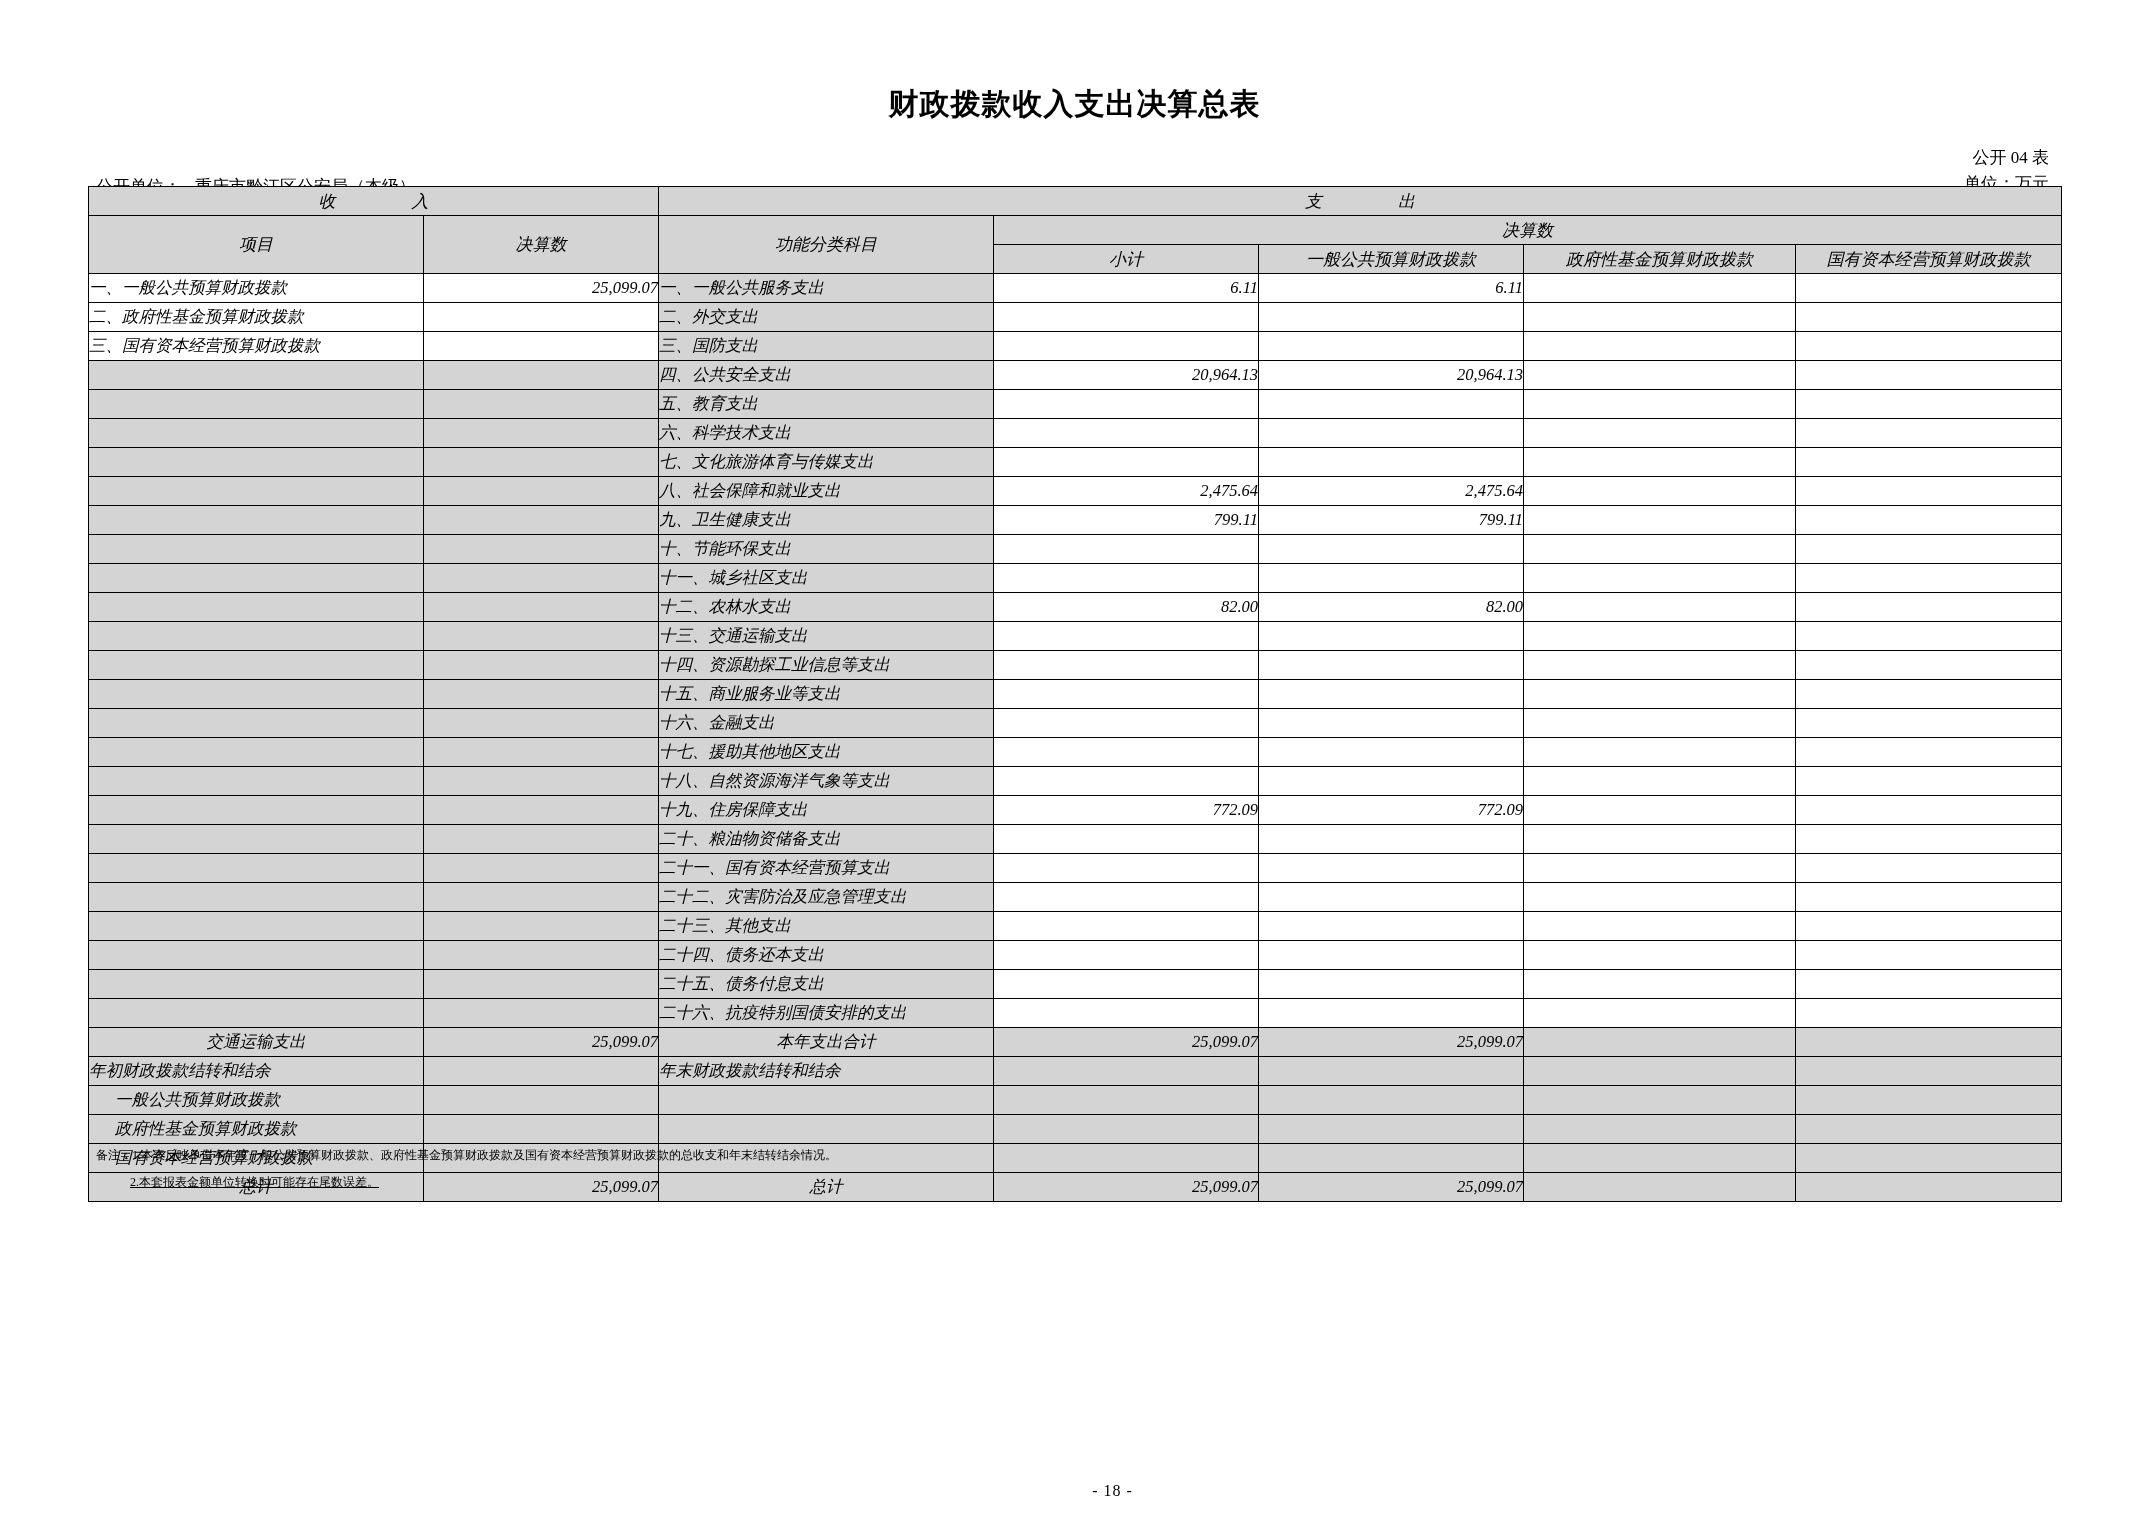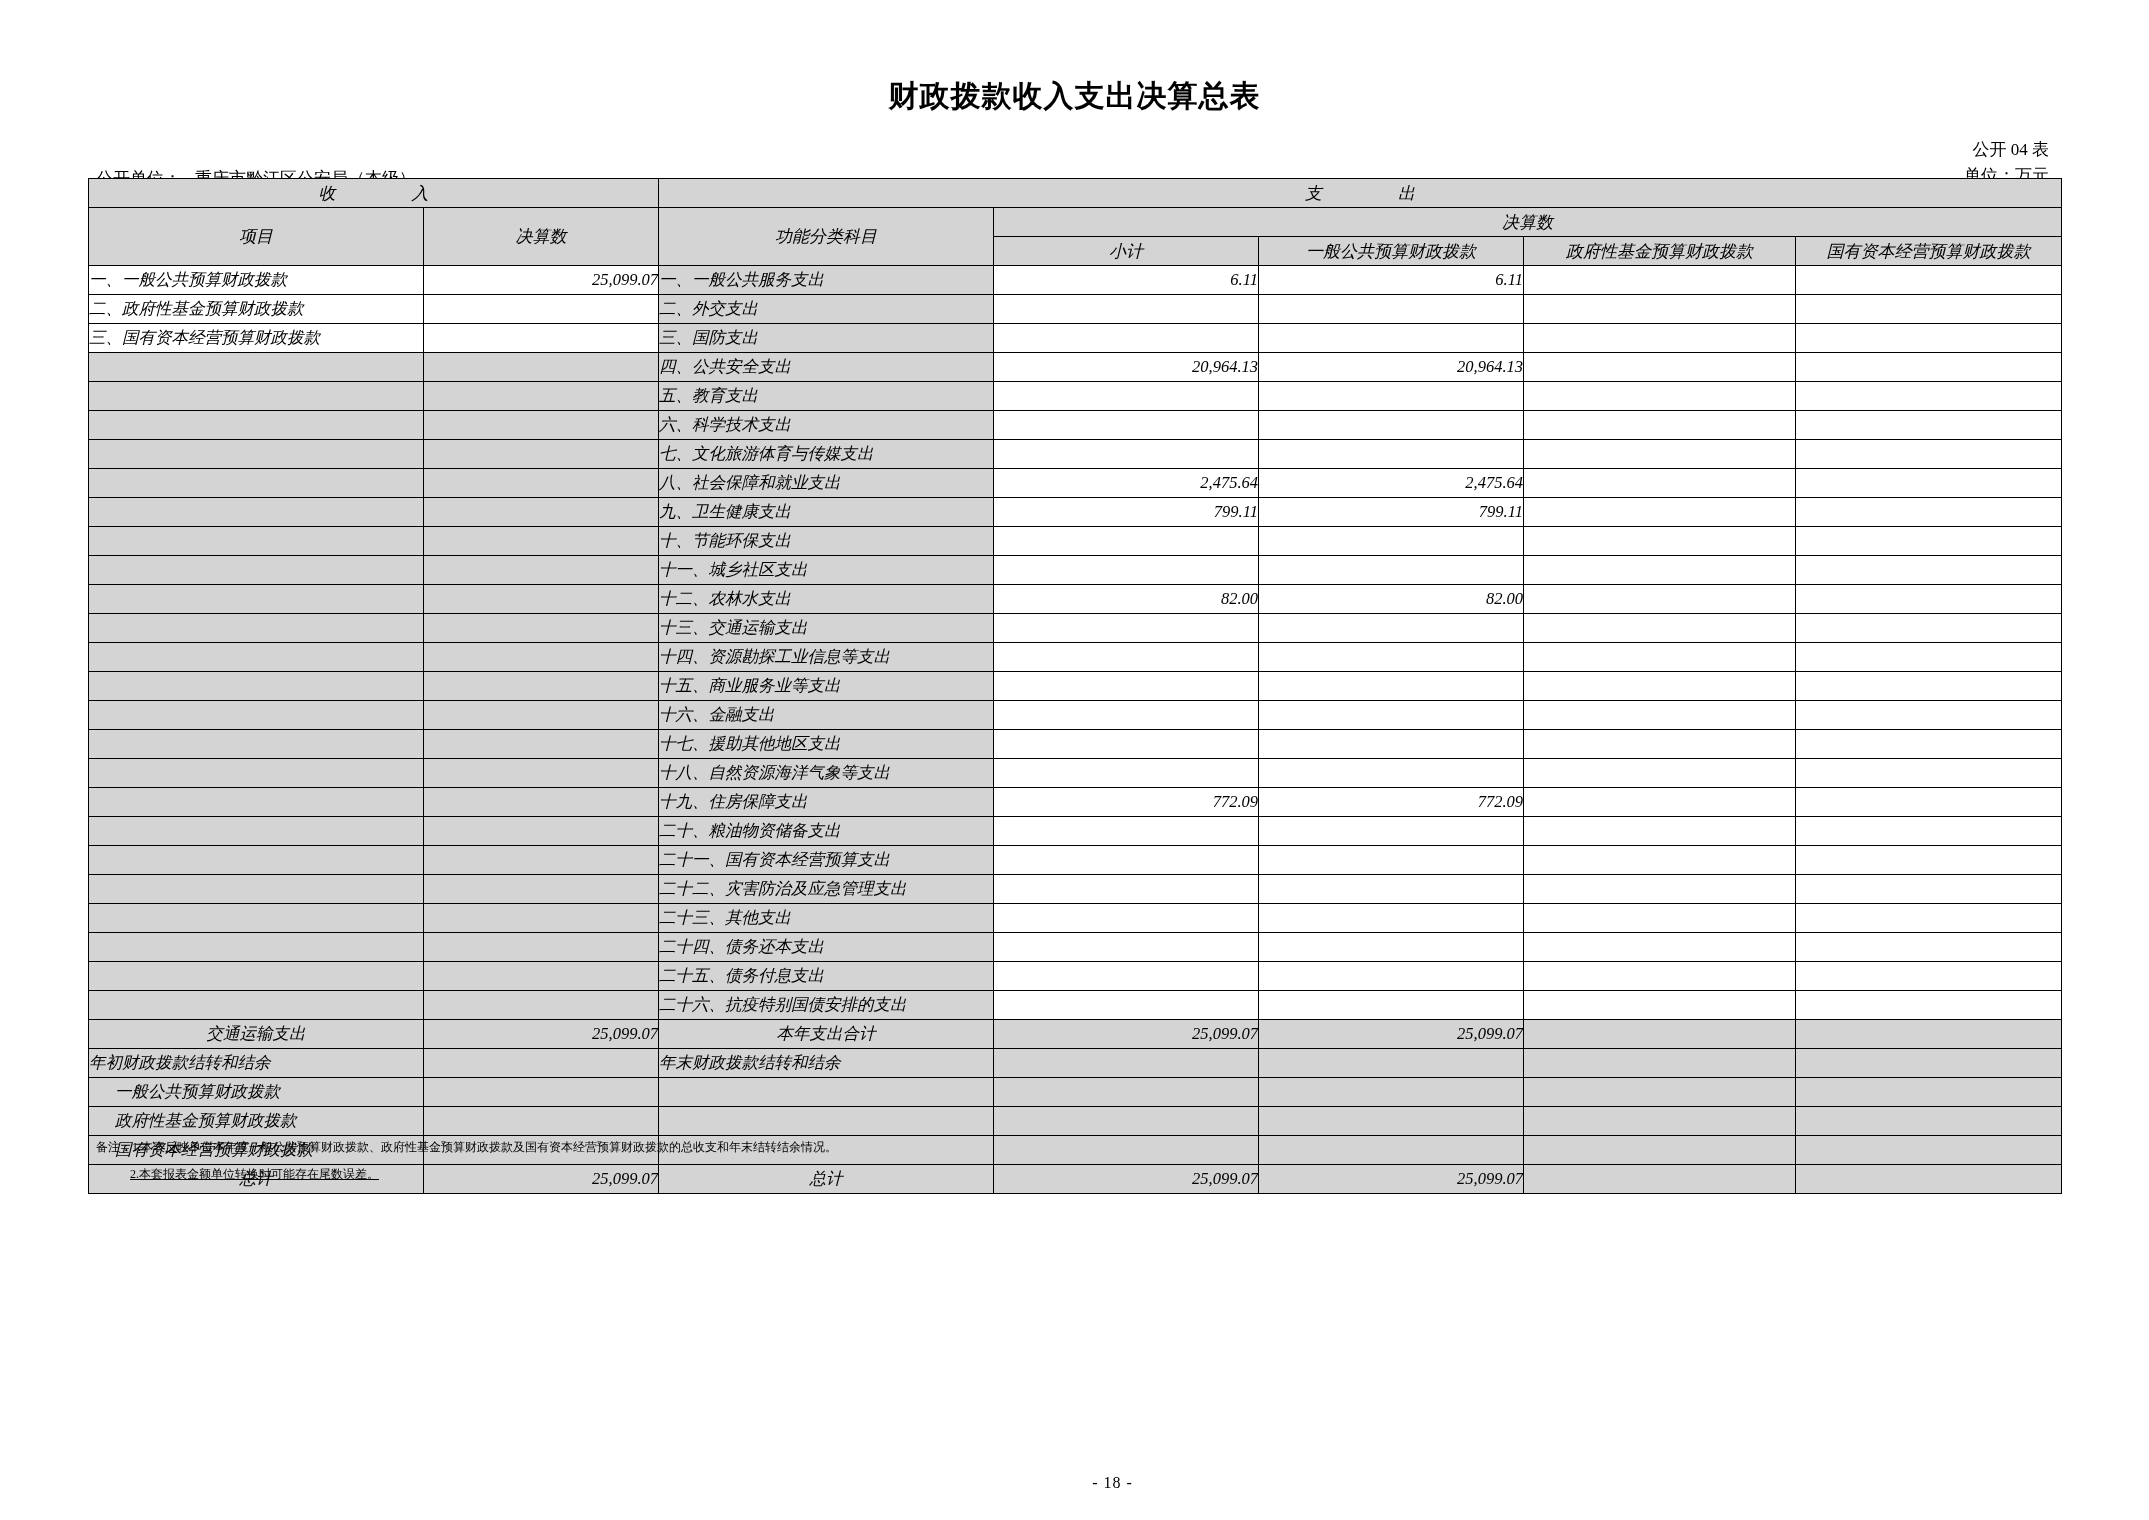--- a/index.html
+++ b/index.html
@@ -17,21 +17,21 @@
     position: relative;
     width: 2149px;
     height: 1520px;
     padding: 0;
   }
   .doc-title {
     text-align: center;
     font-size: 30px;
     font-weight: bold;
     letter-spacing: 1px;
-    margin: 0;
+    margin: 8px;
     padding-top: 76px;
     font-family: "Liberation Sans", "DejaVu Sans", sans-serif;
   }
   .meta-right {
     position: absolute;
     right: 100px;
     top: 137px;
     text-align: right;
     font-size: 17px;
     line-height: 26px;

